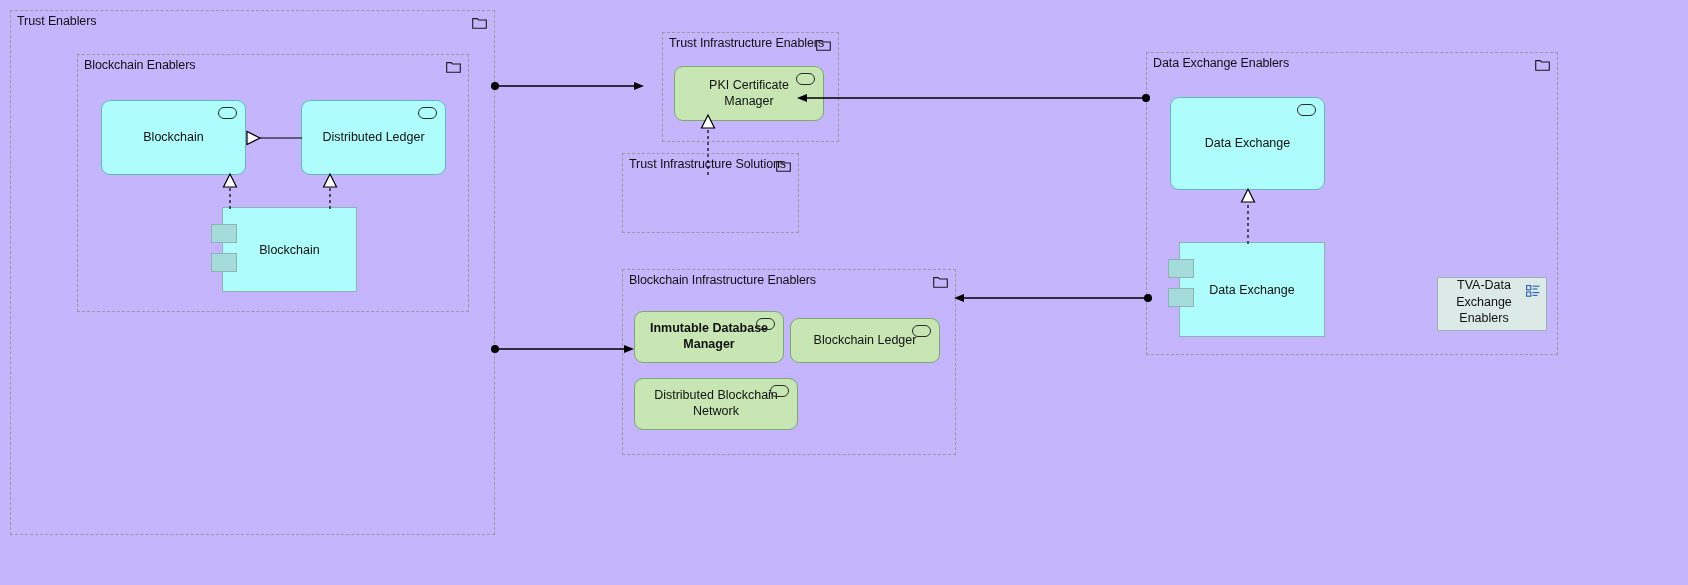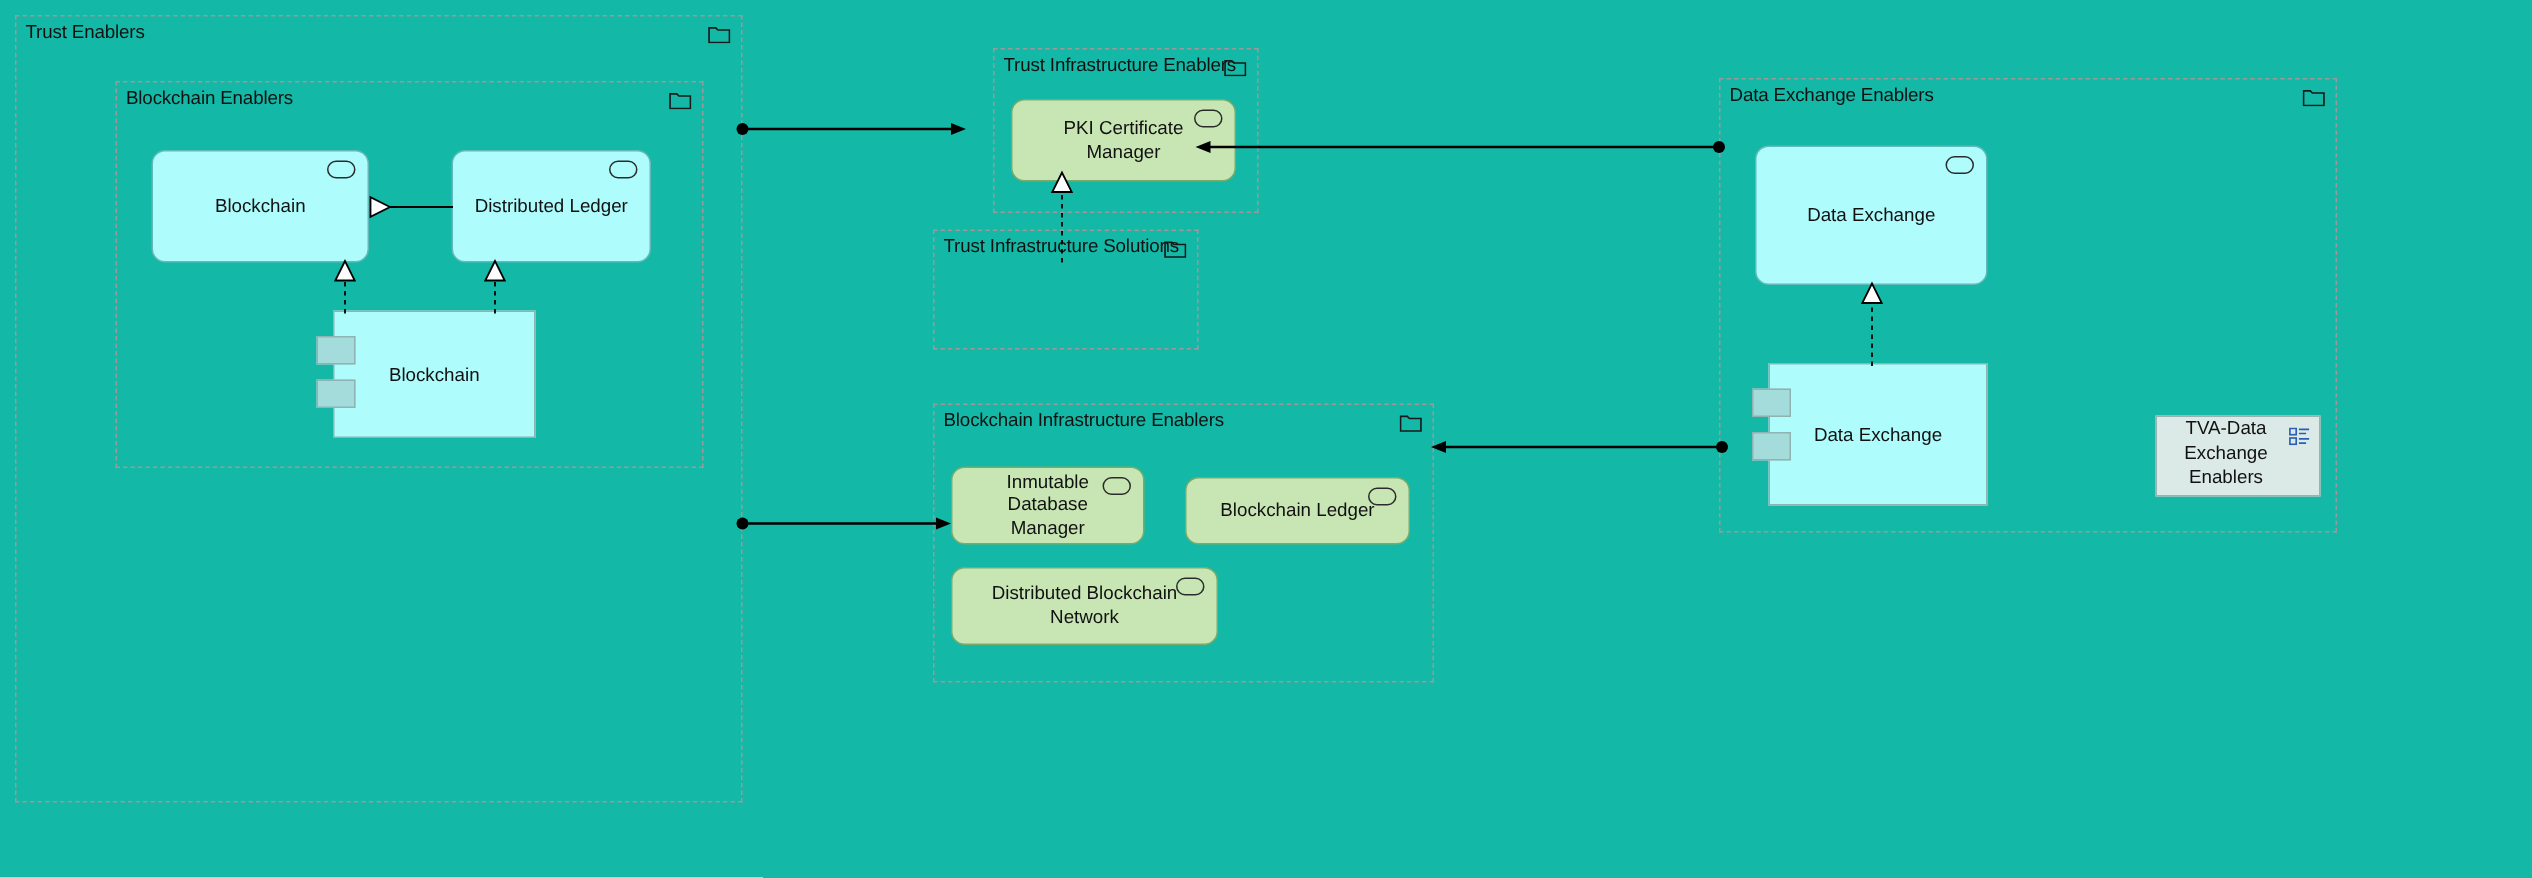--- a/index.html
+++ b/index.html
@@ -8,21 +8,21 @@
     background: #ffffff;
   }
   body {
     font-family: "Liberation Sans", sans-serif;
     -webkit-font-smoothing: antialiased;
   }
   #canvas {
     position: relative;
     width: 1688px;
     height: 585px;
-    background: #14b8a6;
+    background: #c4b5fd;
     overflow: hidden;
   }
   
   .group {
     position: absolute;
     border: 1px dashed #9a9a9a;
     box-sizing: border-box;
     background: transparent;
   }
   .group > .grp-label {
@@ -148,21 +148,21 @@
       <span class="grp-label">Blockchain Enablers</span>
       <svg class="folder-icon" viewBox="0 0 15 12">
         <path d="M0.7 11.3 L0.7 1.6 L5.2 1.6 L6.6 3.0 L14.3 3.0 L14.3 11.3 Z" fill="none" stroke="#1a1a1a" stroke-width="1.1"></path>
       </svg>
 
       <div class="node blue" style="left:23px; top:45px; width:145px; height:75px;">
         <span class="svc-badge"></span>
         <span class="node-label">Blockchain</span>
       </div>
 
-      <div class="node blue" style="left:223px; top:45px; width:133px; height:75px;">
+      <div class="node blue" style="left:223px; top:45px; width:145px; height:75px;">
         <span class="svc-badge"></span>
         <span class="node-label">Distributed Ledger</span>
       </div>
 
       <div class="component" style="left:144px; top:152px; width:135px; height:85px;">
         <span class="tab t1"></span>
         <span class="tab t2"></span>
         <span class="node-label">Blockchain</span>
       </div>
 
@@ -205,31 +205,31 @@
     <path d="M7 61 L7 14" stroke="#000" stroke-width="1.2" stroke-dasharray="3,3"></path>
     <path d="M7 1 L0.5 14 L13.5 14 Z" fill="#ffffff" stroke="#000" stroke-width="1.2"></path>
   </svg>
 
   <div class="group" style="left:622px; top:269px; width:334px; height:186px;">
     <span class="grp-label">Blockchain Infrastructure Enablers</span>
     <svg class="folder-icon" viewBox="0 0 15 12">
       <path d="M0.7 11.3 L0.7 1.6 L5.2 1.6 L6.6 3.0 L14.3 3.0 L14.3 11.3 Z" fill="none" stroke="#1a1a1a" stroke-width="1.1"></path>
     </svg>
 
-    <div class="node green" style="left:11px; top:41px; width:129px; height:52px;">
+    <div class="node green" style="left:11px; top:41px; width:150px; height:52px;font-weight:bold;">
       <span class="svc-badge"></span>
       <span class="node-label">Inmutable Database Manager</span>
     </div>
 
     <div class="node green" style="left:167px; top:48px; width:150px; height:45px;">
       <span class="svc-badge"></span>
       <span class="node-label">Blockchain Ledger</span>
     </div>
 
-    <div class="node green" style="left:11px; top:108px; width:178px; height:52px;">
+    <div class="node green" style="left:11px; top:108px; width:164px; height:52px;">
       <span class="svc-badge"></span>
       <span class="node-label">Distributed Blockchain Network</span>
     </div>
   </div>
 
   <div class="group" style="left:1146px; top:52px; width:412px; height:303px;">
     <span class="grp-label">Data Exchange Enablers</span>
     <svg class="folder-icon" viewBox="0 0 15 12">
       <path d="M0.7 11.3 L0.7 1.6 L5.2 1.6 L6.6 3.0 L14.3 3.0 L14.3 11.3 Z" fill="none" stroke="#1a1a1a" stroke-width="1.1"></path>
     </svg>

